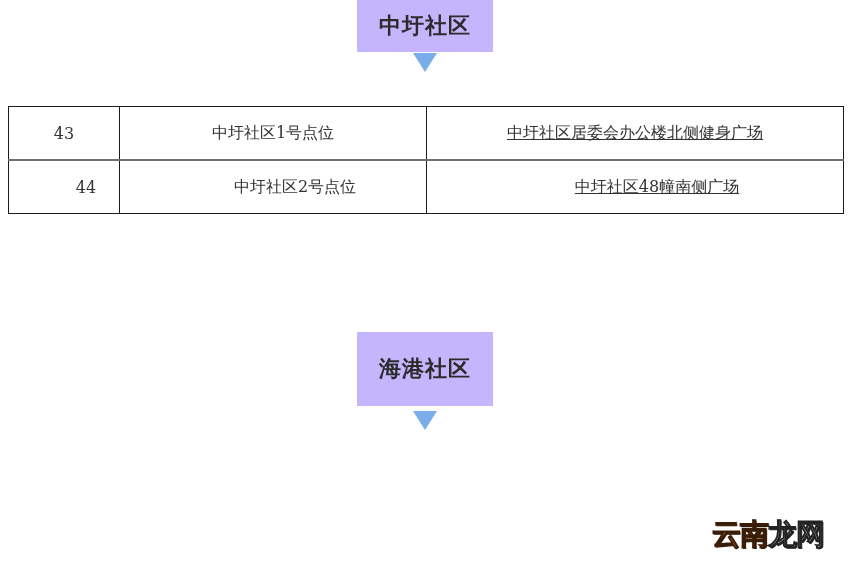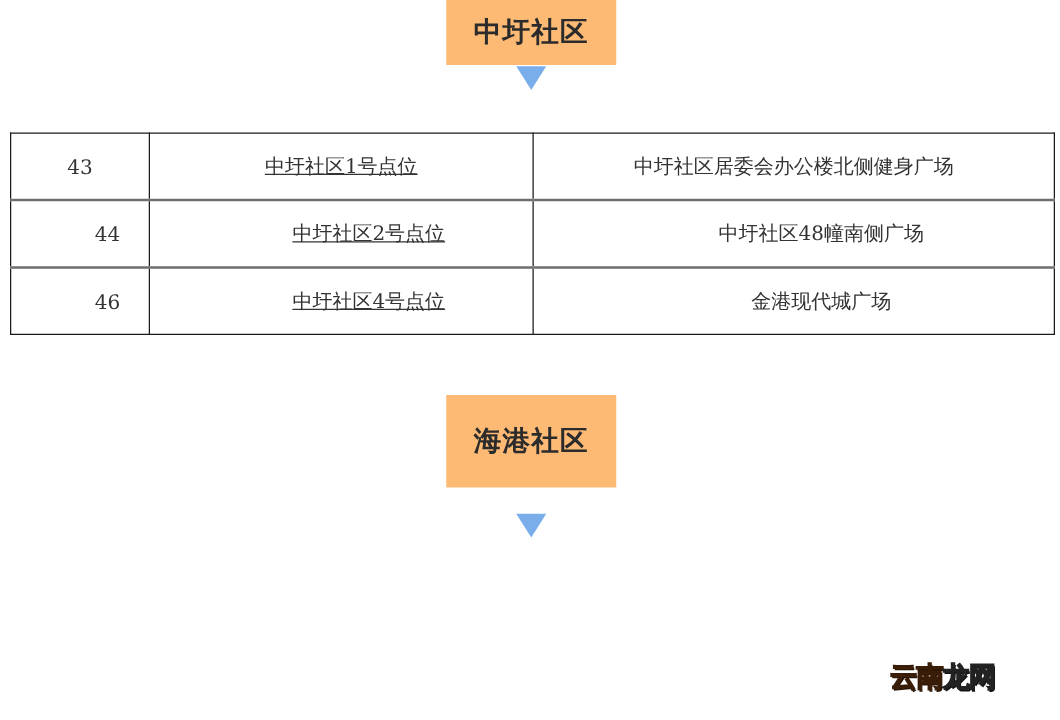--- a/index.html
+++ b/index.html
@@ -12,21 +12,21 @@
       height: 576px;
       position: relative;
       overflow: hidden;
       font-family: "DejaVu Serif", "Liberation Serif", serif;
       color: #333333;
     }
     .section-header {
       position: absolute;
       left: 357px;
       width: 136px;
-      background: #fdba74;
+      background: #c4b5fd;
       display: flex;
       align-items: center;
       justify-content: center;
     }
     .section-header .title {
       font-family: "DejaVu Sans", "Liberation Sans", sans-serif;
       font-weight: bold;
       font-size: 22px;
       color: #2b2b2b;
       letter-spacing: 1px;
@@ -60,32 +60,32 @@
       border-top: 2px solid #6f6f6f;
       padding-left: 44px;
     }
     table.points td.num {
       width: 110px;
       font-family: "DejaVu Serif", "Liberation Serif", serif;
       border-radius: 11px;
     }
     table.points td.point {
       width: 306px;
-      text-decoration: underline;
     }
     table.points td.loc {
       width: 416px;
+      text-decoration: underline;
     }
     .watermark {
       position: absolute;
       left: 712px;
-      top: 527px;
+      top: 515px;
       font-family: "DejaVu Sans", "Liberation Sans", sans-serif;
       font-weight: bold;
-      font-size: 22px;
+      font-size: 29px;
       letter-spacing: -1px;
       white-space: nowrap;
     }
     .watermark .wm-a {
       color: #f07a1c;
       -webkit-text-stroke: 1px #3a1d08;
       text-shadow: 1px 1px 0 #2a1505;
     }
     .watermark .wm-b {
       color: #ffffff;
@@ -106,29 +106,24 @@
       <tr>
     <td class="num">43</td>
     <td class="point">中圩社区1号点位</td>
     <td class="loc">中圩社区居委会办公楼北侧健身广场</td>
   </tr>
   <tr>
     <td class="num">44</td>
     <td class="point">中圩社区2号点位</td>
     <td class="loc">中圩社区48幢南侧广场</td>
   </tr>
-  <tr>
-    <td class="num">46</td>
-    <td class="point">中圩社区4号点位</td>
-    <td class="loc">金港现代城广场</td>
-  </tr>
 </tbody>
   </table>
 
-<div class="section-header" style="top:316px;height:74px;justify-content:center;">
+<div class="section-header" style="top:332px;height:74px;justify-content:center;">
   <span class="title">海港社区</span>
 </div>
 <div class="arrow" style="top:411px;"></div>
 
 <table class="points" style="top:463px;">
   <tbody>
 </tbody>
   </table>
 
 <div class="watermark">

